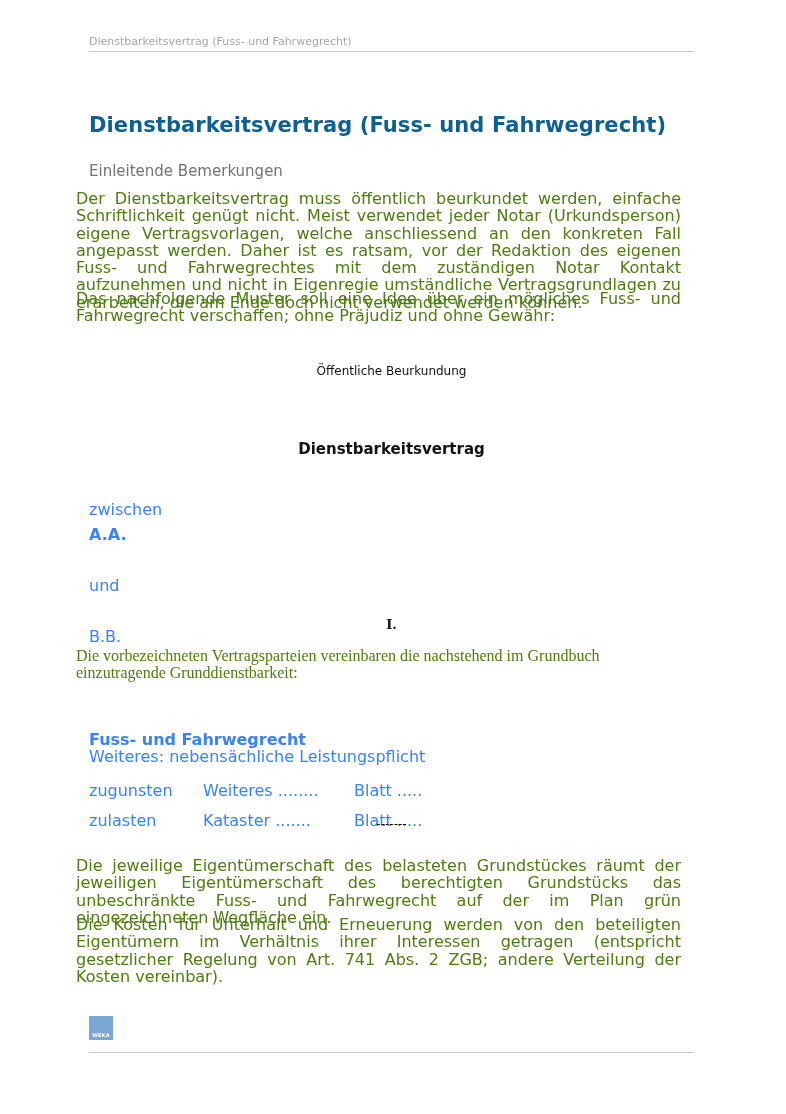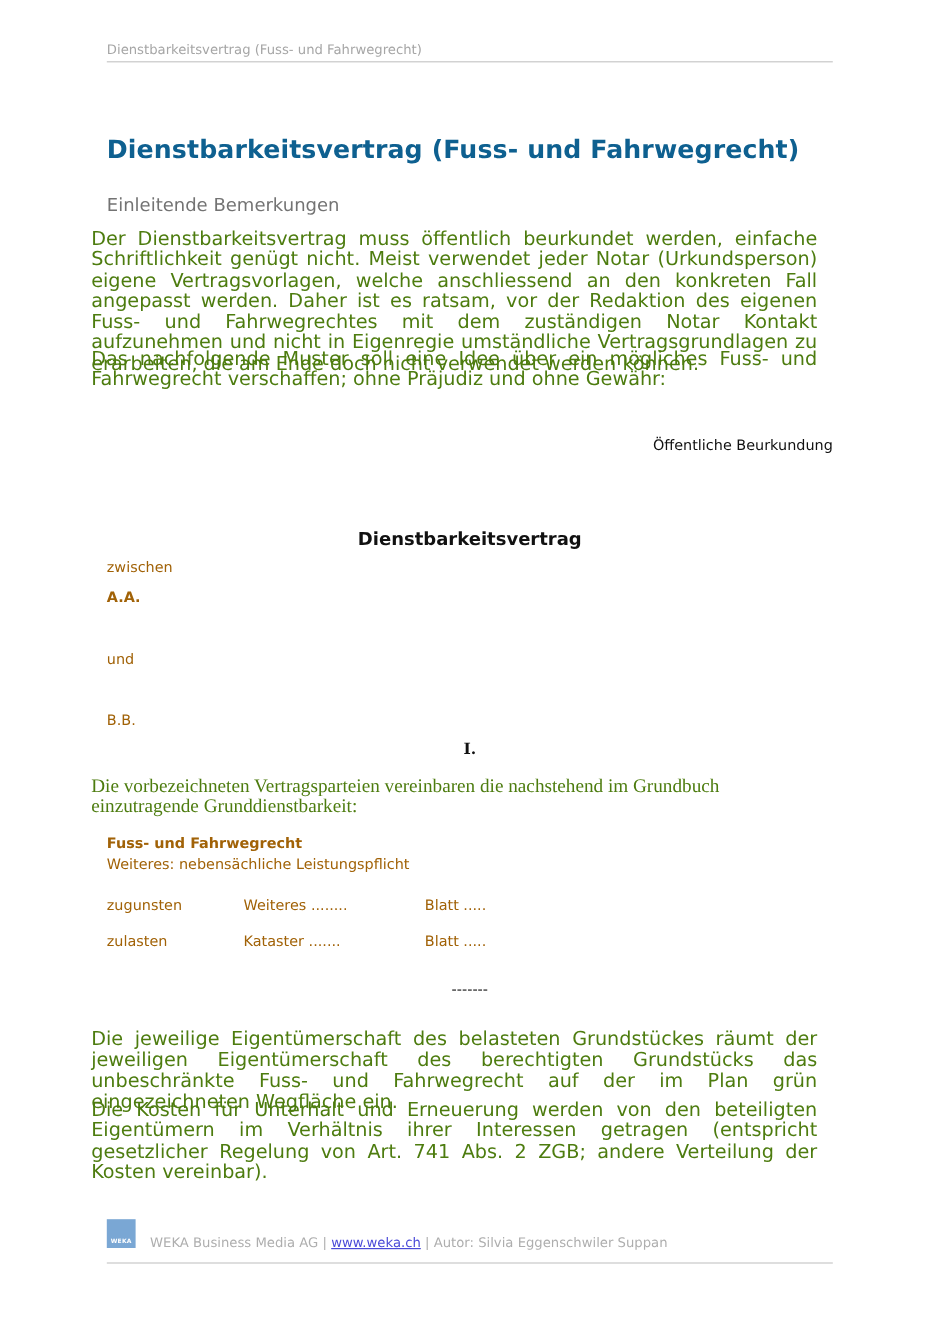--- a/index.html
+++ b/index.html
@@ -6,23 +6,23 @@
   body { width: 786px; height: 1114px; position: relative; overflow: hidden;
          font-family: "DejaVu Sans", sans-serif; color: #111; }
   .running-header { position: absolute; left: 89px; top: 35px; width: 605px;
          font-size: 11px; color: #a6a6a6; padding-bottom: 3px;
          border-bottom: 1px solid #c8c8c8; }
   .title { position: absolute; left: 89px; top: 113px; font-size: 21px; font-weight: bold;
            color: #0e6090; white-space: nowrap; letter-spacing: 0.1px; }
   .h2 { position: absolute; left: 89px; top: 162px; font-size: 15px; font-weight: normal; color: #737373; }
   .para { position: absolute; left: 76px; width: 605px; font-size: 16px; line-height: 17.3px;
           text-align: justify; color: #4d7c0f; }
-  .line { position: absolute; font-size: 12px; color: #a16207; white-space: nowrap; }
+  .line { position: absolute; font-size: 16px; color: #3b82f6; white-space: nowrap; margin-top: 34px; }
   .center { position: absolute; left: 89px; width: 605px; text-align: center; }
-  .subtitle { font-size: 12px; top: 364px; text-align: right; }
+  .subtitle { font-size: 12px; top: 364px; }
   .doc-title { font-size: 15px; font-weight: bold; top: 412px; margin-top: 28px; }
   .section-num { font-family: "DejaVu Serif", serif; font-size: 13px; font-weight: bold; top: 617px; }
   .separator { font-size: 12px; top: 817px; }
   .footer { position: absolute; left: 89px; top: 1016px; width: 605px; height: 36px;
             border-bottom: 1px solid #c8c8c8; }
   .logo { position: absolute; left: 0; top: 0; width: 24px; height: 24px; background: #7aa7d4;
           color: #fff; font-size: 5px; font-weight: bold; display: flex; align-items: flex-end;
           justify-content: center; padding-bottom: 2px; box-sizing: border-box; letter-spacing: 0.2px; }
   .footer-text { position: absolute; left: 36px; top: 13px; font-size: 11px; color: #aeaeae; white-space: nowrap; }
   .footer-text a { color: #4a4ad8; text-decoration: underline; }
@@ -65,20 +65,13 @@
   <div class="line" style="left:354px; top:777px;">Blatt .....</div>
 </div>
 
 <div class="center separator">-------</div>
 
 <div class="para" style="top:857px;">Die jeweilige Eigentümerschaft des belasteten Grundstückes räumt der jeweiligen Eigentümerschaft des berechtigten Grundstücks das unbeschränkte Fuss- und Fahrwegrecht auf der im Plan grün eingezeichneten Wegfläche ein.</div>
 <div class="para" style="top:916px;">Die Kosten für Unterhalt und Erneuerung werden von den beteiligten Eigentümern im Verhältnis ihrer Interessen getragen (entspricht gesetzlicher Regelung von Art. 741 Abs. 2 ZGB; andere Verteilung der Kosten vereinbar).</div>
 
 <div class="footer">
   <div class="logo">WEKA</div>
-  <div class="footer-text">
-    <span>WEKA Business Media AG</span>
-    <span>|</span>
-    <a>www.weka.ch</a>
-    <span>|</span>
-    <span>Autor: Silvia Eggenschwiler Suppan</span>
-  </div>
 </div>
 
 </body></html>

